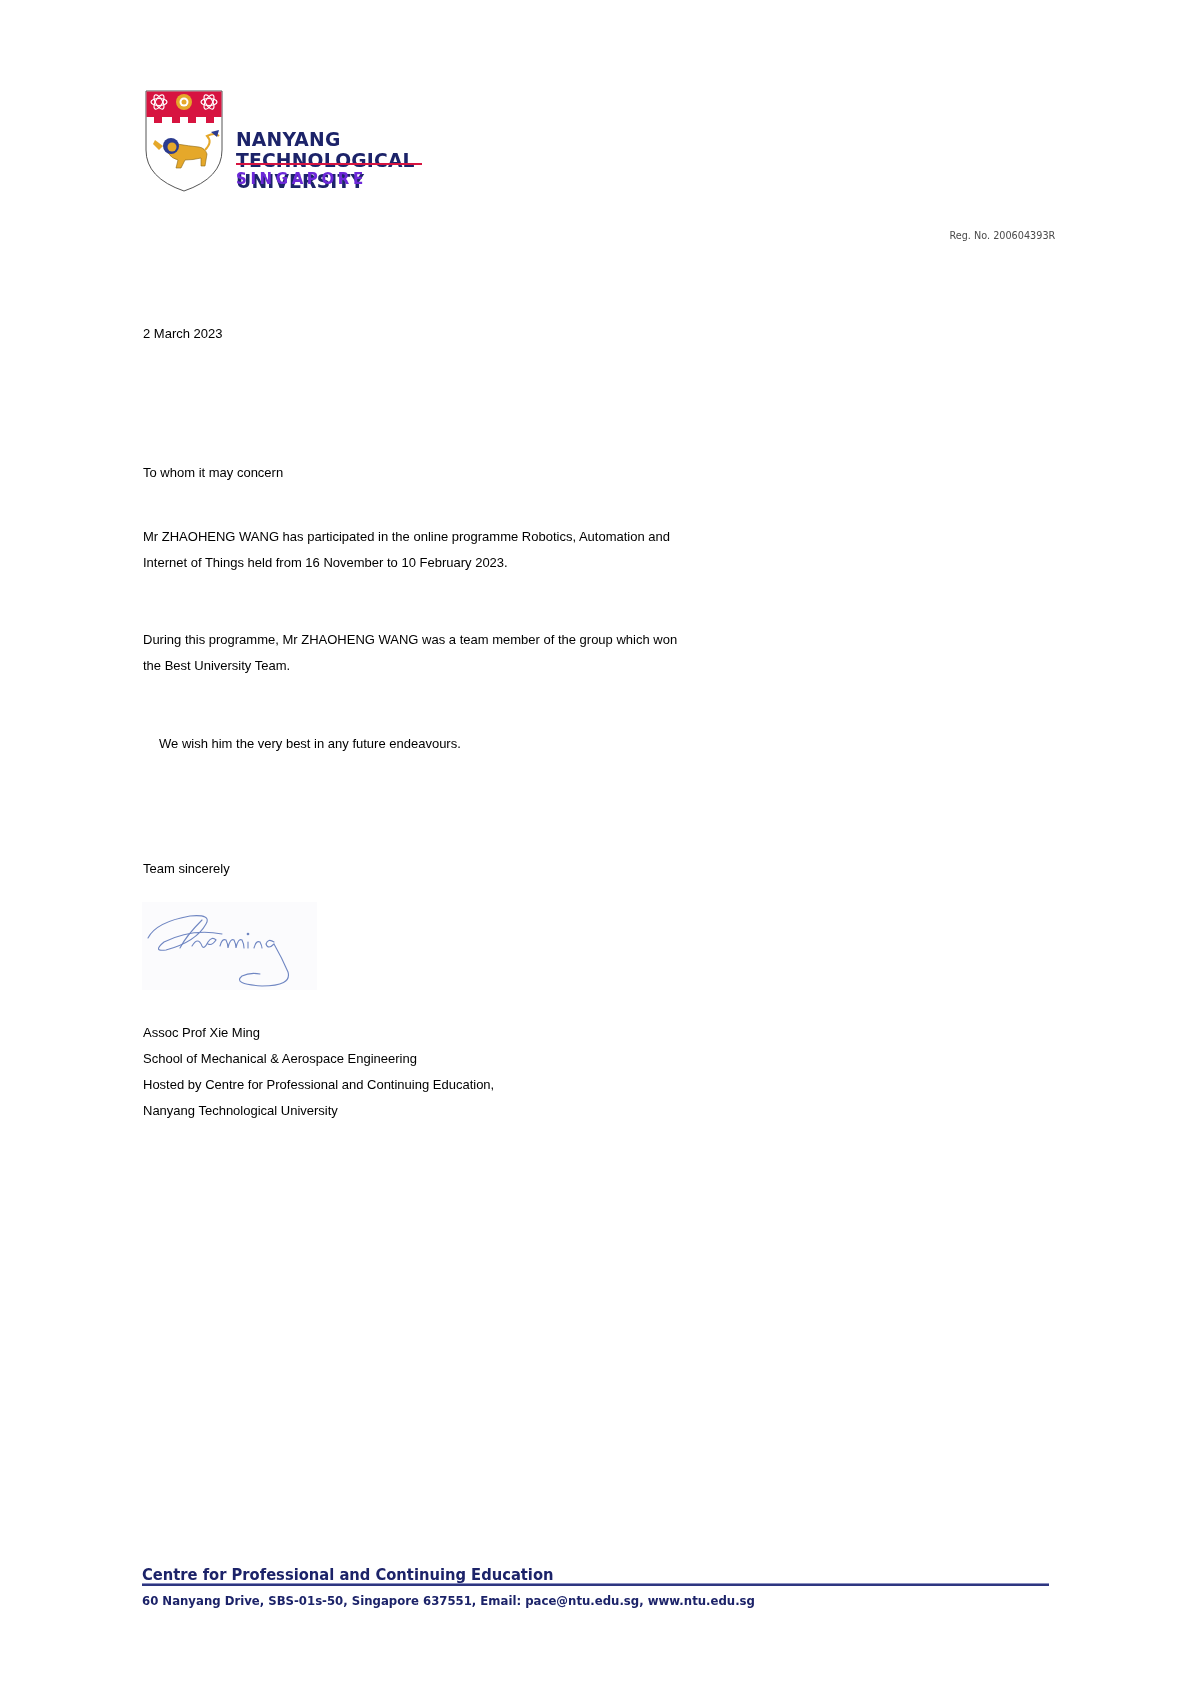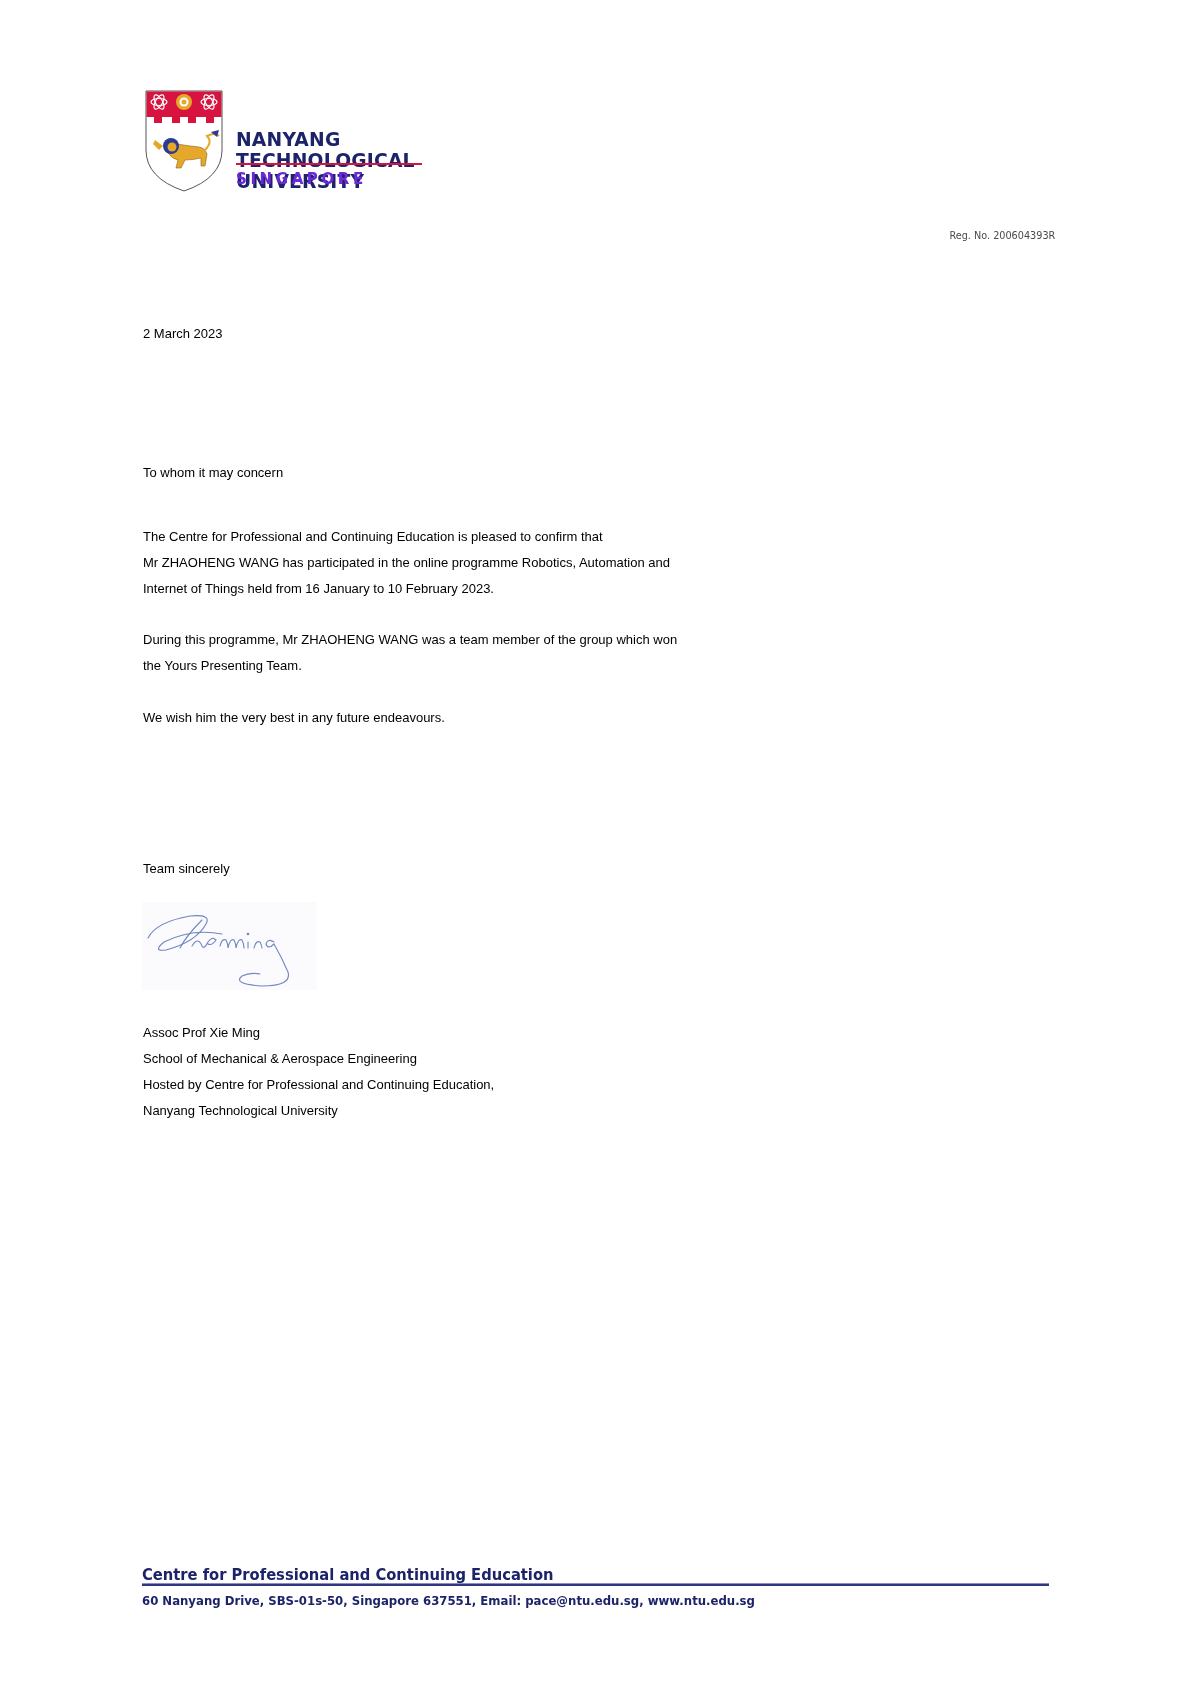--- a/index.html
+++ b/index.html
@@ -17,21 +17,21 @@
                font-weight: bold; font-size: 15px; letter-spacing: 3.6px; line-height: 18px; white-space: nowrap; }
 
     .reg { right: 136px; top: 229px; font-family: "DejaVu Sans", sans-serif; font-size: 11px;
            color: #4a4a4a; white-space: nowrap; transform: scaleX(0.88); transform-origin: right; }
 
     .txt { left: 143px; font-size: 13px; line-height: 26px; white-space: nowrap; }
     .date { top: 321px; }
     .salute { top: 424px; margin-top: 36px; }
     .p1 { top: 524px; }
     .p2 { top: 627px; }
-    .p3 { top: 705px; }
+    .p3 { top: 731px; margin-left: 16px; }
     .closing { top: 856px; }
     .sigblock { top: 1020px; }
     .txt .line { display: block; }
 
     .signature { left: 142px; top: 902px; width: 175px; height: 88px; background: #fbfbfd; }
 
     .footer-title { left: 142px; top: 1565px; color: #1c2369; font-family: "DejaVu Sans", sans-serif;
                     font-weight: bold; font-size: 16px; white-space: nowrap; transform: scaleX(0.92); transform-origin: left; }
     .footer-rule { left: 142px; top: 1583px; width: 907px; height: 3px; background: #2e3680; border-top: 1px solid #8a8fbf; box-sizing: border-box; }
     .footer-addr { left: 142px; top: 1593px; color: #1c2369; font-family: "DejaVu Sans", sans-serif;
@@ -72,28 +72,27 @@
 </div>
 <div class="abs logo-rule"></div>
 <div class="abs logo-sg">SINGAPORE</div>
 
 <div class="abs reg">Reg. No. 200604393R</div>
 
 <div class="abs txt date">2 March 2023</div>
 <div class="abs txt salute">To whom it may concern</div>
 
 <div class="abs txt p1">
-  <span class="line">The Centre for Professional and Continuing Education is pleased to confirm that</span>
   <span class="line">Mr ZHAOHENG WANG has participated in the online programme Robotics, Automation and</span>
-  <span class="line">Internet of Things held from 16 January to 10 February 2023.</span>
+  <span class="line">Internet of Things held from 16 November to 10 February 2023.</span>
 </div>
 
 <div class="abs txt p2">
   <span class="line">During this programme, Mr ZHAOHENG WANG was a team member of the group which won</span>
-  <span class="line">the Yours Presenting Team.</span>
+  <span class="line">the Best University Team.</span>
 </div>
 
 <div class="abs txt p3">We wish him the very best in any future endeavours.</div>
 
 <div class="abs txt closing">Team sincerely</div>
 
 <div class="abs signature">
   <svg width="175" height="88" viewBox="0 0 175 88">
     <g fill="none" stroke="#6f86c2" stroke-width="1.1" stroke-linecap="round">
       <path d="M6 36 Q14 20 48 14 Q70 12 64 22 Q54 40 24 48 Q10 50 22 40 Q50 26 80 32"></path>

